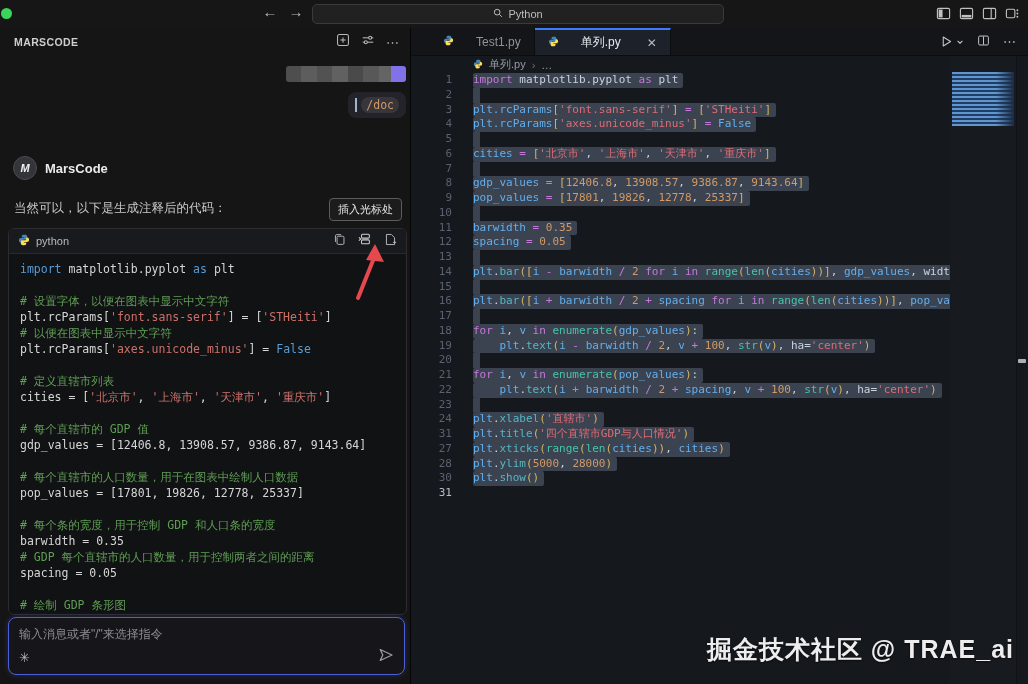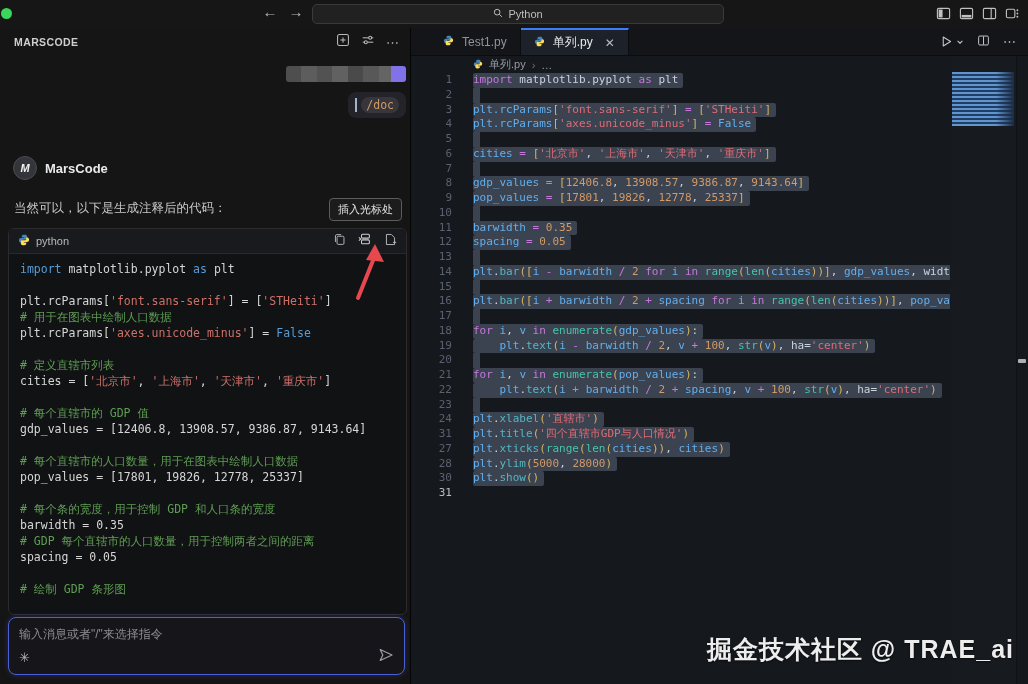--- a/index.html
+++ b/index.html
@@ -39,21 +39,21 @@
   .chat-input{position:absolute;left:8px;right:5px;top:589px;height:58px;background:#16161a;border:1.5px solid #4d5fd6;box-shadow:0 0 6px rgba(90,110,230,.25);border-radius:8px;display:flex;flex-direction:column;padding:8px 10px 7px 10px;box-sizing:border-box;}
   .ci-placeholder{font-size:12px;color:#8b8b91;}
   .ci-bottom{margin-top:auto;display:flex;align-items:center;}
   .ci-spark{font-size:13px;color:#b0b4bc;}
   .ci-send{margin-left:auto;}
   
   .c-kb{color:#569cd6;} .c-c{color:#5f9e54;} .c-ss{color:#cd7069;} .c-w{color:#d6d6d6;}
   
   .editor{position:absolute;left:411px;top:28px;width:617px;height:656px;background:#15181d;}
   .tabbar{position:absolute;left:0;top:0;width:100%;height:28px;background:#131519;border-bottom:1px solid #0b0c0e;display:flex;align-items:stretch;padding-left:19px;box-sizing:border-box;}
-  .tab{display:flex;align-items:center;gap:8px;padding:0 13px;font-size:12px;color:#8f939b;border-right:1px solid #0b0c0e;cursor:pointer;}
+  .tab{display:flex;align-items:center;gap:22px;padding:0 13px;font-size:12px;color:#8f939b;border-right:1px solid #0b0c0e;cursor:pointer;}
   .tab.active{background:#1d222a;color:#e8eaed;border-top:2px solid #3e7bfa;padding-top:0;}
   .tab-close{font-size:12px;color:#b9bcc2;margin-left:4px;}
   .tab-actions{margin-left:auto;display:flex;align-items:center;gap:13px;padding-right:12px;}
   .breadcrumb{position:absolute;left:0;top:28px;width:100%;height:17px;display:flex;align-items:center;padding-left:62px;box-sizing:border-box;font-size:11px;color:#979ba3;gap:6px;}
   .code-area{position:absolute;left:0;top:45px;width:539px;bottom:0;overflow:hidden;}
   .ed-line{display:flex;height:14.75px;line-height:14.75px;font-family:"DejaVu Sans Mono",monospace;font-size:11px;white-space:pre;}
   .gutter{width:41px;flex:none;text-align:right;padding-right:14px;color:#5a6170;}
   .gutter.act{color:#b7bdc8;}
   .lc{display:flex;flex:1;min-width:0;margin-left:7px;overflow:hidden;}
   .selw{background:#3b4250;border-radius:2px;padding-right:5px;width:fit-content;white-space:pre;}
@@ -181,22 +181,23 @@
           <span><svg width="13" height="13" viewBox="0 0 16 16">
                 <path d="M3 1.8h6l4 4v8.4H3z" fill="none" stroke="#b5b5b5" stroke-width="1.2"></path>
                 <line x1="11" y1="11.5" x2="15" y2="11.5" stroke="#b5b5b5" stroke-width="1.2"></line>
                 <line x1="13" y1="9.5" x2="13" y2="13.5" stroke="#b5b5b5" stroke-width="1.2"></line>
               </svg></span>
         </span>
       </div>
       <div class="cb-body">
           <div class="sb-line"><span class="c-kb">import</span><span class="c-w"> matplotlib.pyplot </span><span class="c-kb">as</span><span class="c-w"> plt</span></div>
           <div class="sb-line">&nbsp;</div>
+          <div class="sb-line"><span class="c-c"># 设置字体，以便在图表中显示中文字符</span></div>
           <div class="sb-line"><span class="c-w">plt.rcParams[</span><span class="c-ss">'font.sans-serif'</span><span class="c-w">] = [</span><span class="c-ss">'STHeiti'</span><span class="c-w">]</span></div>
-          <div class="sb-line"><span class="c-c"># 用于在图表中绘制人口数据</span></div>
+          <div class="sb-line"><span class="c-c"># 以便在图表中显示中文字符</span></div>
           <div class="sb-line"><span class="c-w">plt.rcParams[</span><span class="c-ss">'axes.unicode_minus'</span><span class="c-w">] = </span><span class="c-kb">False</span></div>
           <div class="sb-line">&nbsp;</div>
           <div class="sb-line"><span class="c-c"># 定义直辖市列表</span></div>
           <div class="sb-line"><span class="c-w">cities = [</span><span class="c-ss">'北京市'</span><span class="c-w">, </span><span class="c-ss">'上海市'</span><span class="c-w">, </span><span class="c-ss">'天津市'</span><span class="c-w">, </span><span class="c-ss">'重庆市'</span><span class="c-w">]</span></div>
           <div class="sb-line">&nbsp;</div>
           <div class="sb-line"><span class="c-c"># 每个直辖市的 GDP 值</span></div>
           <div class="sb-line"><span class="c-w">gdp_values = [12406.8, 13908.57, 9386.87, 9143.64]</span></div>
           <div class="sb-line">&nbsp;</div>
           <div class="sb-line"><span class="c-c"># 每个直辖市的人口数量，用于在图表中绘制人口数据</span></div>
           <div class="sb-line"><span class="c-w">pop_values = [17801, 19826, 12778, 25337]</span></div>

